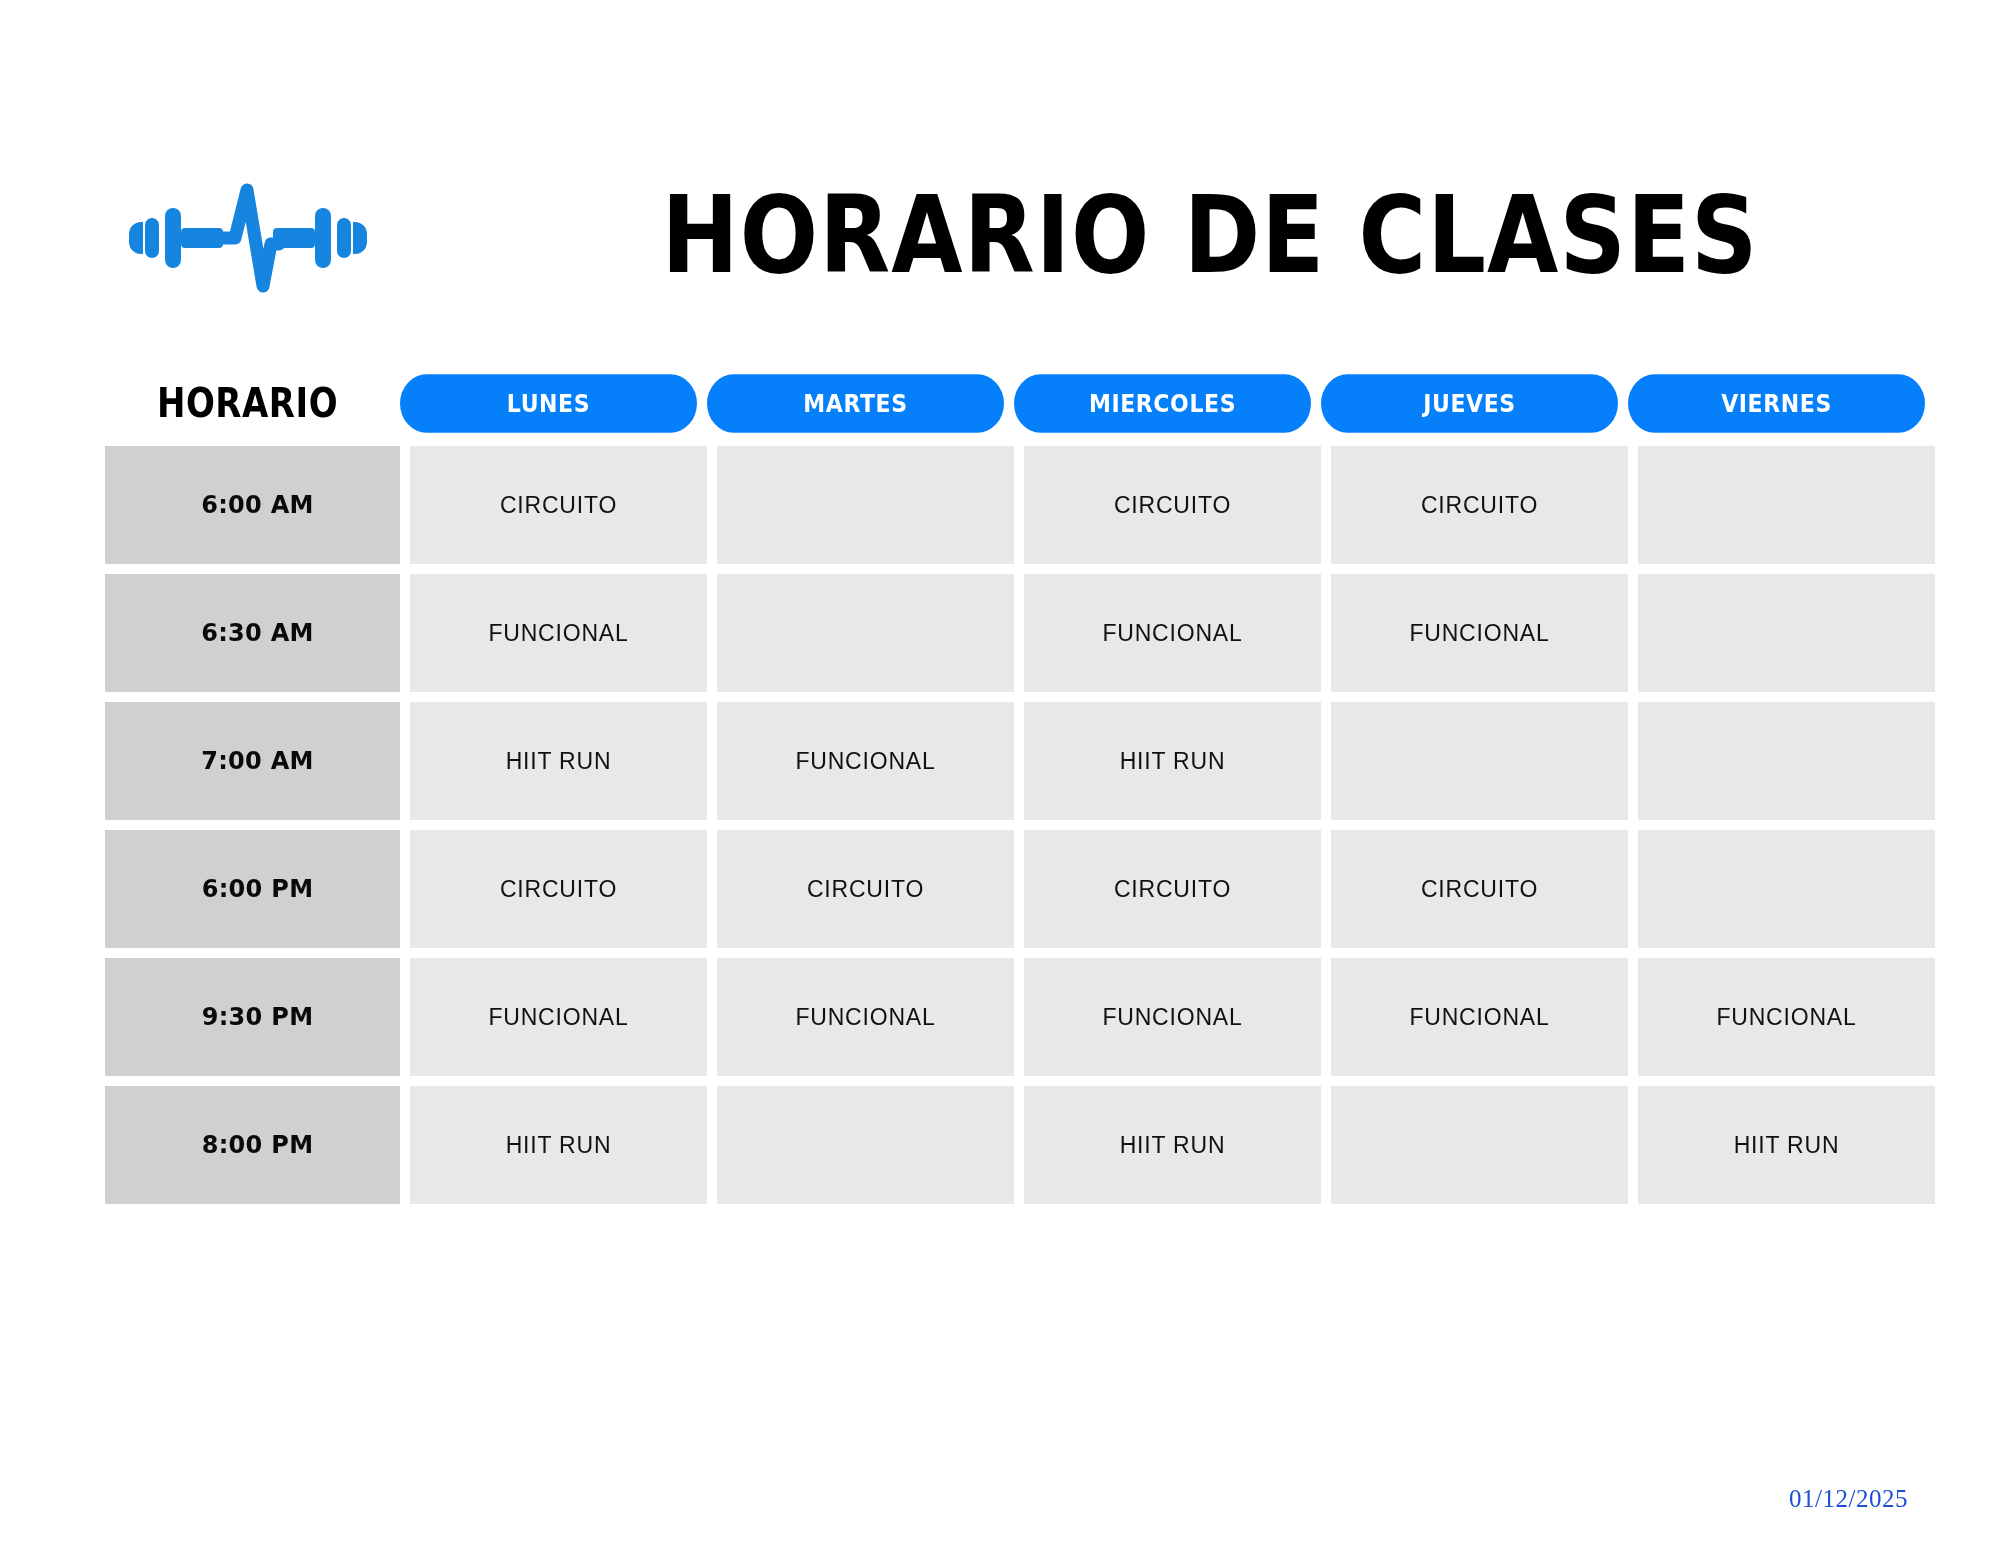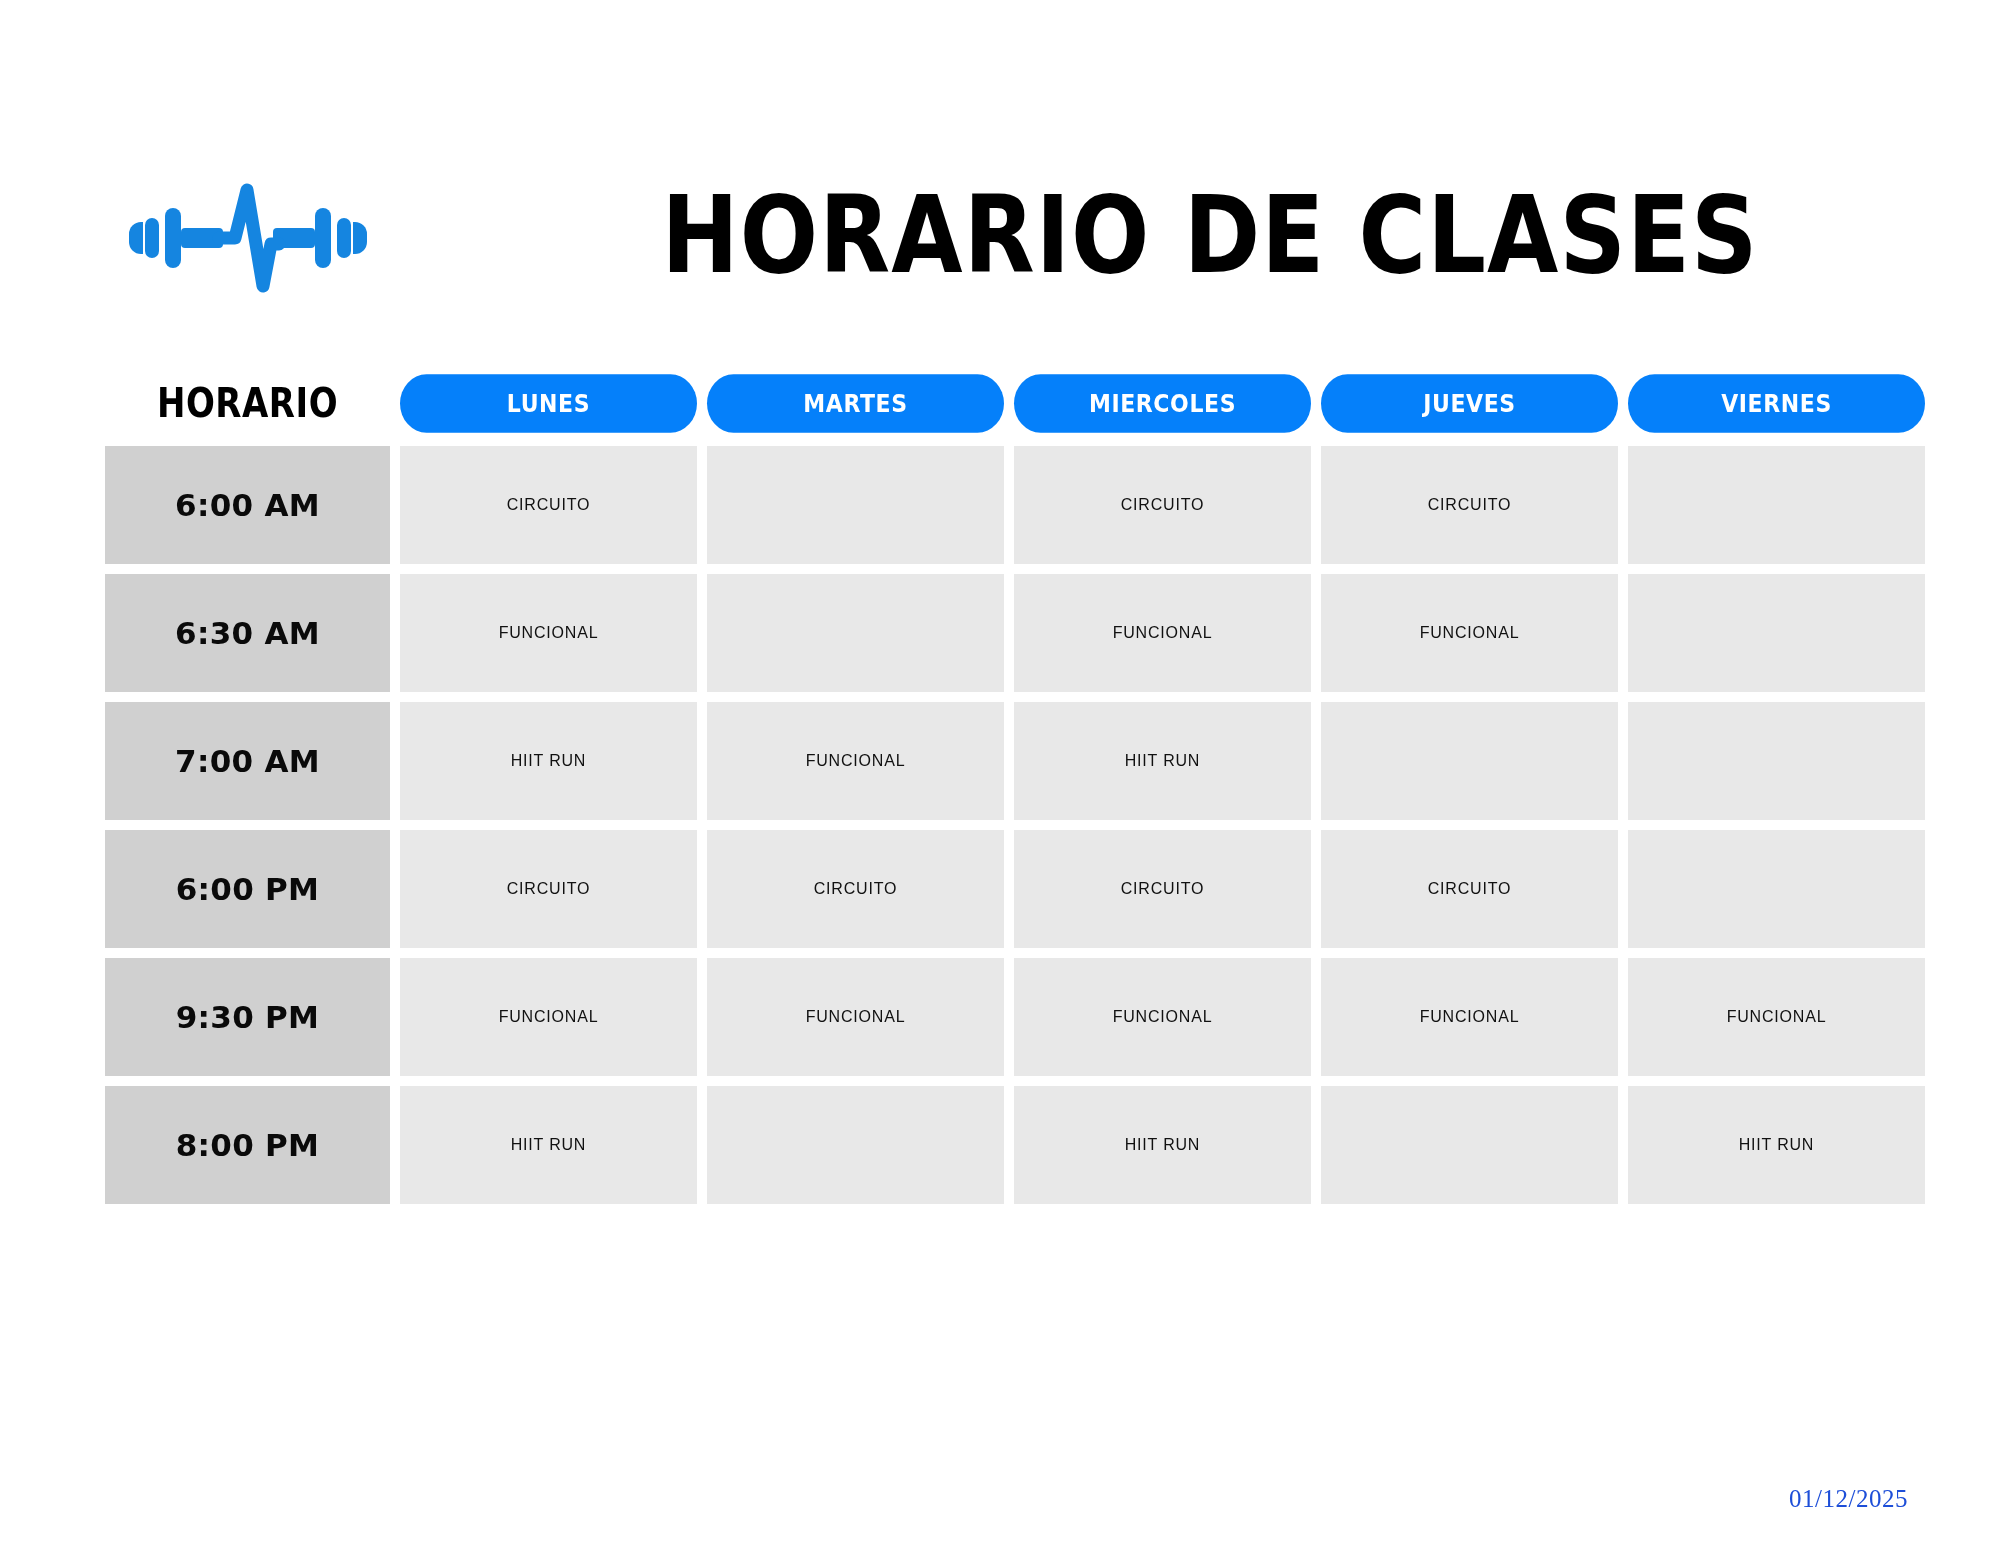--- a/index.html
+++ b/index.html
@@ -118,35 +118,36 @@
 
   .time-cell {
     width: 285px;
     height: 118px;
     background: #d0d0d0;
     display: flex;
     align-items: center;
     justify-content: center;
     font-family: "DejaVu Sans", sans-serif;
     font-weight: 700;
-    font-size: 31px;
+    font-size: 24px;
     letter-spacing: 0.3px;
     color: #0a0a0a;
+    padding-left: 10px;
   }
 
   .class-cell {
     width: 297px;
     height: 118px;
     background: #e8e8e8;
     display: flex;
     align-items: center;
     justify-content: center;
     font-family: "Liberation Sans", sans-serif;
     font-weight: 400;
-    font-size: 16px;
+    font-size: 23px;
     letter-spacing: 0.8px;
     color: #111111;
   }
 
   
   .footer-date {
     position: absolute;
     right: 92px;
     top: 1485px;
     font-family: Liberation Serif, serif;

